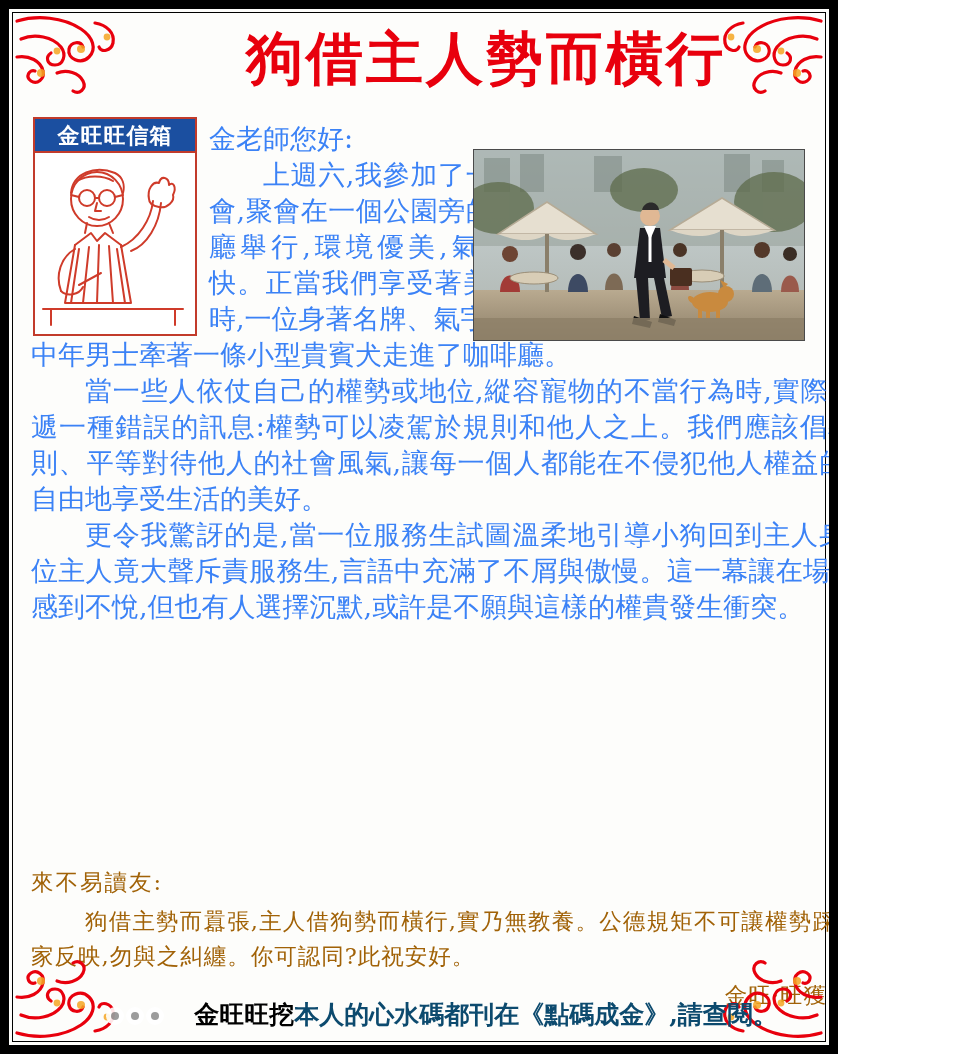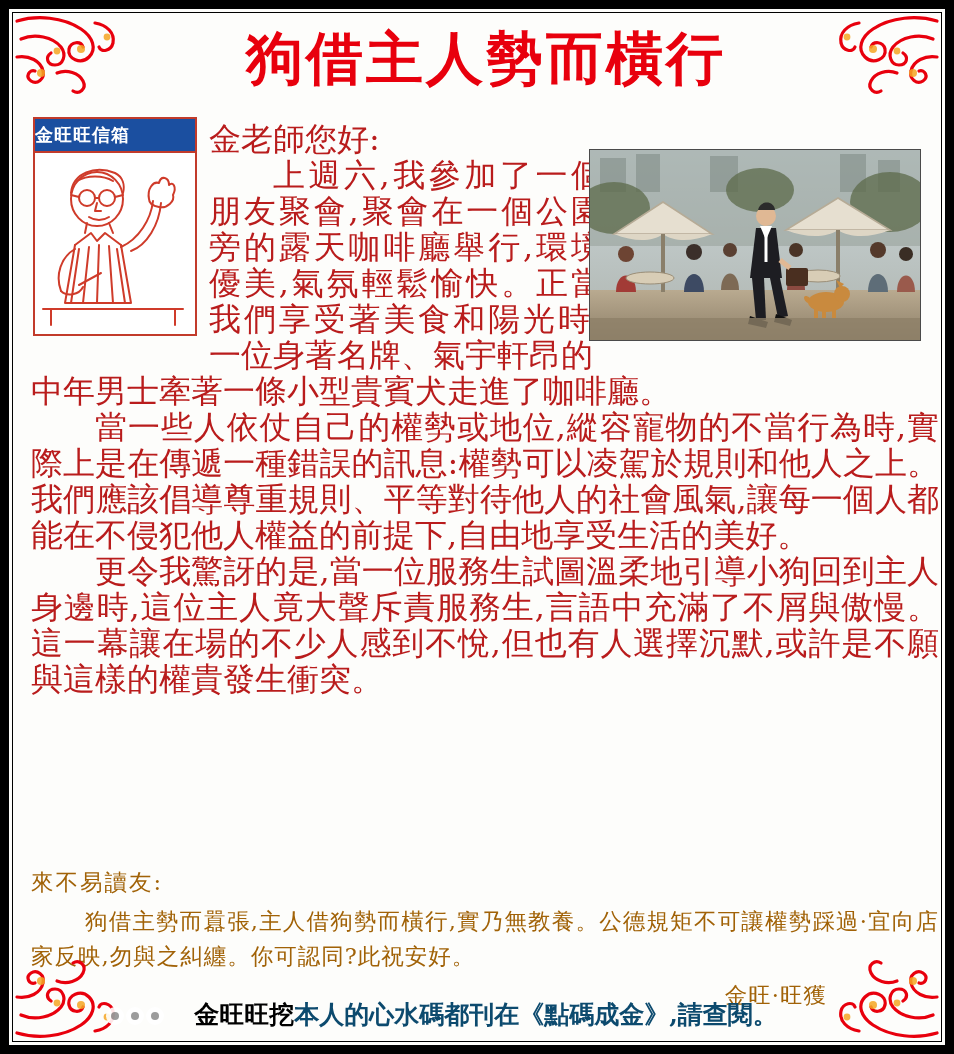--- a/index.html
+++ b/index.html
@@ -9,21 +9,21 @@
   body {
     width: 954px;
     height: 1054px;
     background: #ffffff;
     font-family: "DejaVu Sans", "Liberation Sans", sans-serif;
     overflow: hidden;
   }
 
   #page {
     position: relative;
-    width: 954px;
+    width: 838px;
     height: 1054px;
     background: #fdfdfb;
     box-sizing: border-box;
     border: 9px solid #000;
     overflow: hidden;
   }
 
   
   #page::after {
     content: "";
@@ -73,23 +73,23 @@
     background: #ffffff;
     overflow: hidden;
     z-index: 4;
   }
   .logo-title {
     height: 32px;
     background: #1b4fa0;
     color: #ffffff;
     font-family: "DejaVu Serif", "Liberation Serif", serif;
     font-weight: bold;
-    font-size: 18px;
+    font-size: 22px;
     line-height: 32px;
-    text-align: left;
+    text-align: center;
     letter-spacing: 1px;
     border-bottom: 2px solid #c23b2b;
   }
   .logo-art {
     position: relative;
     height: 179px;
   }
   .logo-art svg { display: block; }
 
   
@@ -106,23 +106,23 @@
   }
   .photo svg { display: block; }
 
   
   .letter {
     position: absolute;
     left: 22px;
     top: 112px;
     width: 908px;
     font-family: "DejaVu Serif", "Liberation Serif", serif;
-    font-size: 32px;
+    font-size: 27px;
     line-height: 36px;
-    color: #b91c1c;
+    color: #3b82f6;
     text-align: justify;
     text-justify: inter-character;
     z-index: 3;
   }
   .letter p { margin: 0; }
   .salutation { margin-left: 178px !important; }
   .wrap-para {
     margin-left: 178px !important;
     width: 394px;
     text-indent: 2em;

